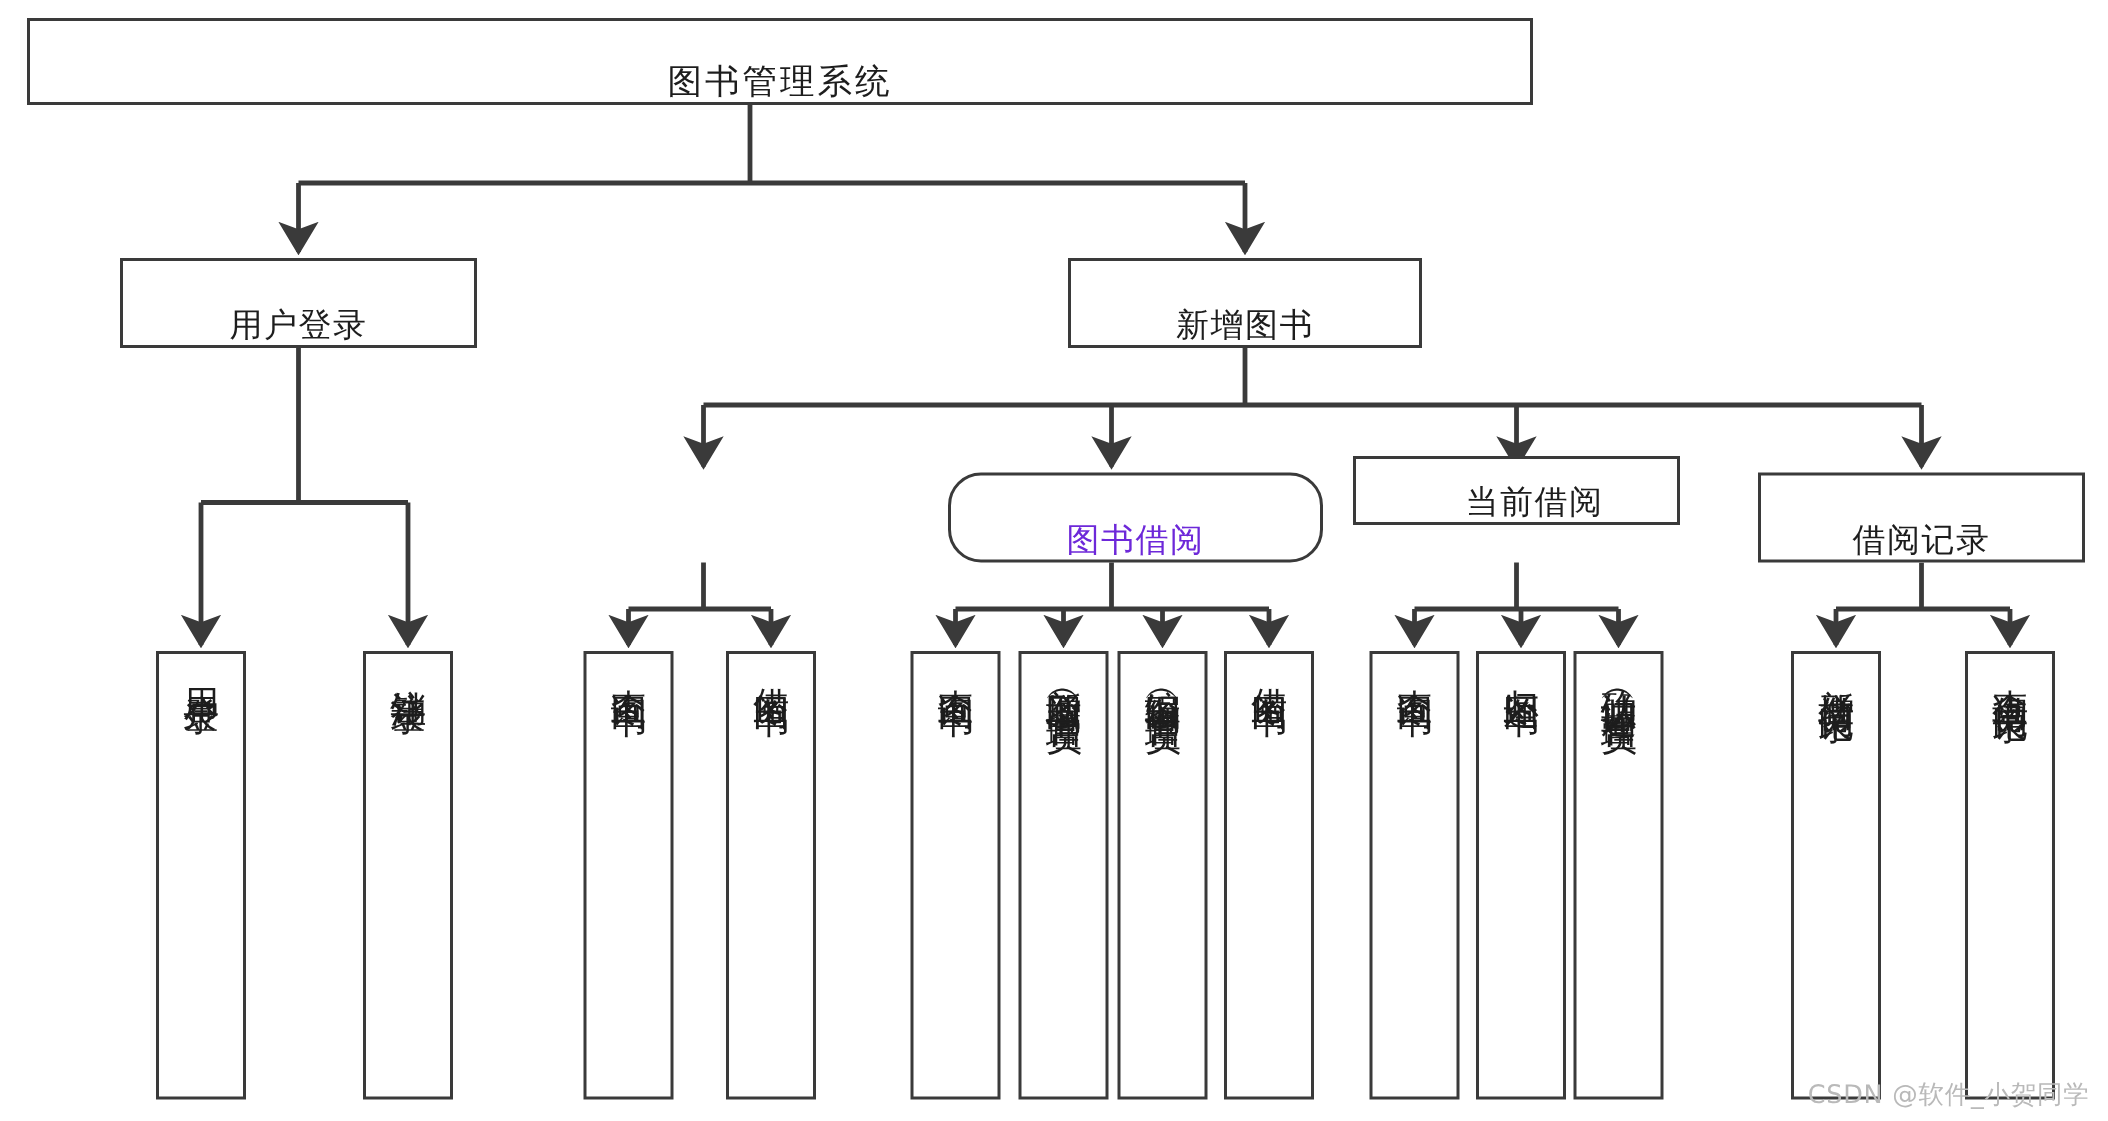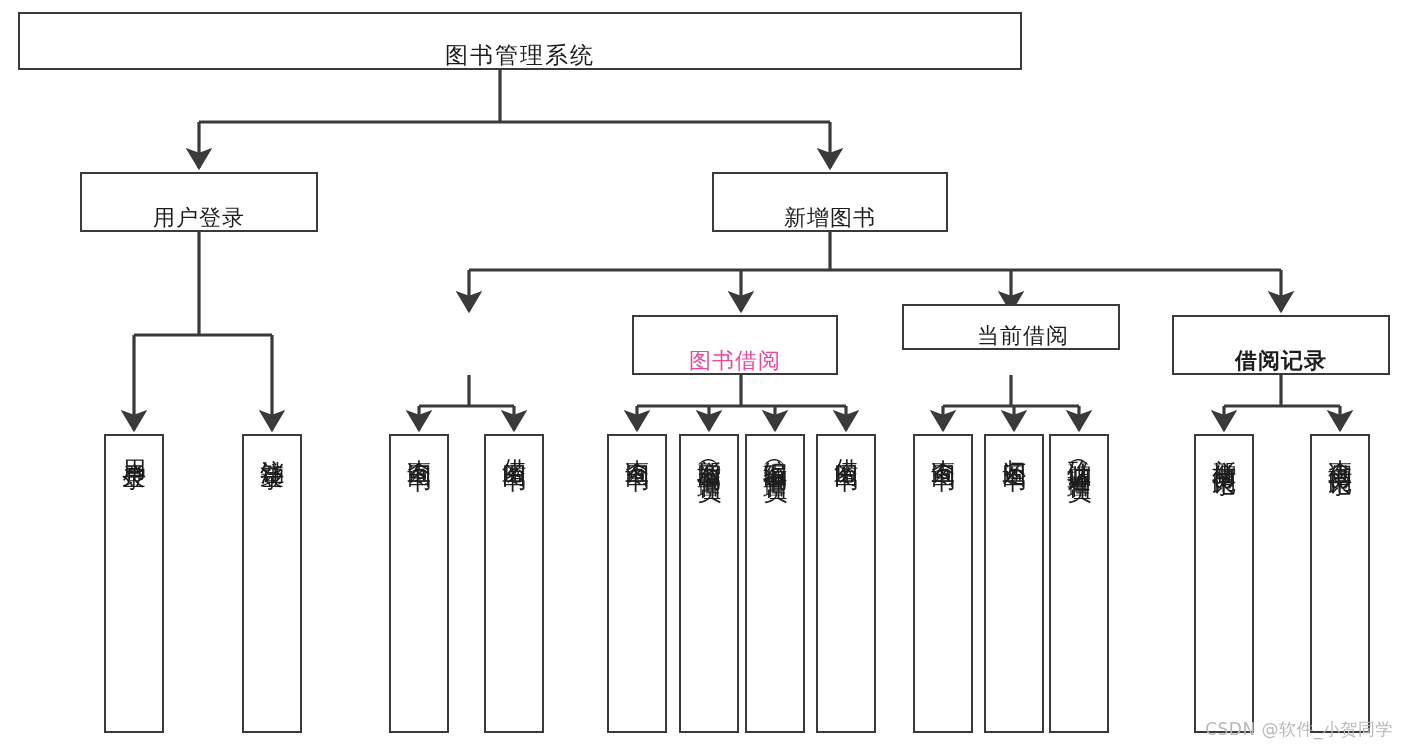--- a/index.html
+++ b/index.html
@@ -127,27 +127,27 @@
     <span>图书管理系统</span>
   </div>
 
   <div class="node node-h" style="left: 80px; top: 172px; width: 238px; height: 60px; border-color: rgb(58, 58, 58); background: rgb(255, 255, 255); color: rgb(29, 29, 29);">
     <span>用户登录</span>
   </div>
   <div class="node node-h" style="left: 712px; top: 172px; width: 236px; height: 60px; border-color: rgb(58, 58, 58); background: rgb(255, 255, 255); color: rgb(29, 29, 29);">
     <span>新增图书</span>
   </div>
 
-  <div class="node node-h" style="left: 632px; top: 315px; width: 206px; height: 60px; border-color: rgb(58, 58, 58); background: rgb(255, 255, 255); color: #ec4899;">
+  <div class="node node-h" style="left: 632px; top: 315px; width: 250px; height: 60px; border-color: rgb(58, 58, 58); background: rgb(255, 255, 255); color: #6d28d9; border-radius: 22px;">
     <span>图书借阅</span>
   </div>
   <div class="node node-h" style="left: 902px; top: 304px; width: 218px; height: 46px; border-color: rgb(58, 58, 58); background: rgb(255, 255, 255); color: rgb(29, 29, 29); padding-left: 24px;">
     <span>当前借阅</span>
   </div>
-  <div class="node node-h" style="left: 1172px; top: 315px; width: 218px; height: 60px; border-color: rgb(58, 58, 58); background: rgb(255, 255, 255); color: rgb(29, 29, 29); font-weight: bold;">
+  <div class="node node-h" style="left: 1172px; top: 315px; width: 218px; height: 60px; border-color: rgb(58, 58, 58); background: rgb(255, 255, 255); color: rgb(29, 29, 29);">
     <span>借阅记录</span>
   </div>
 
   <div class="node node-v" style="left: 104px; top: 434px; width: 60px; height: 299px; border-color: rgb(58, 58, 58); background: rgb(255, 255, 255); color: rgb(29, 29, 29);">
     <span class="vtext">用户登录</span>
   </div>
   <div class="node node-v" style="left: 242px; top: 434px; width: 60px; height: 299px; border-color: rgb(58, 58, 58); background: rgb(255, 255, 255); color: rgb(29, 29, 29);">
     <span class="vtext">注销登录</span>
   </div>
   <div class="node node-v" style="left: 389px; top: 434px; width: 60px; height: 299px; border-color: rgb(58, 58, 58); background: rgb(255, 255, 255); color: rgb(29, 29, 29);">

